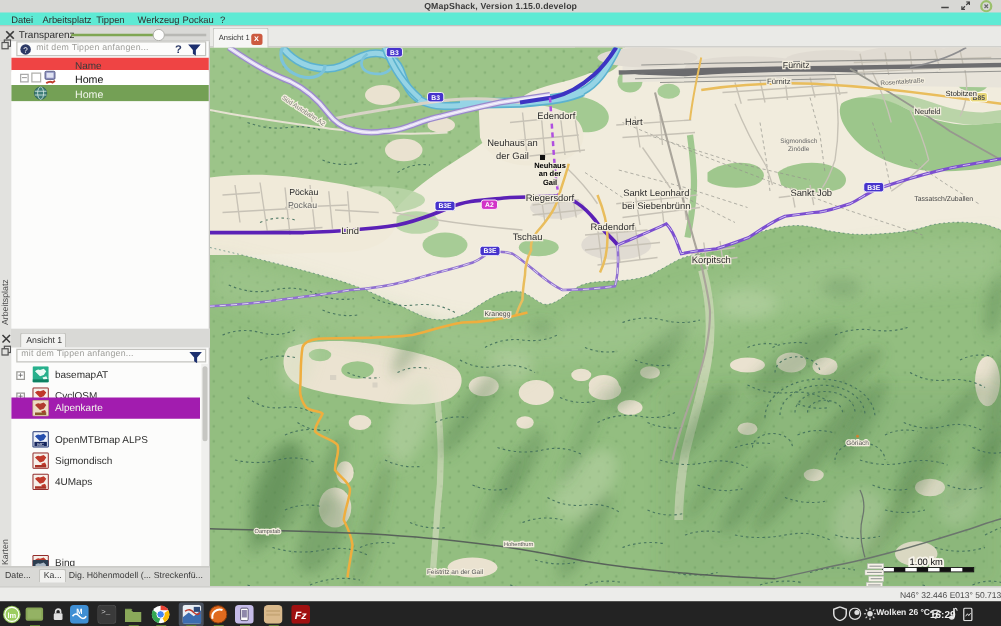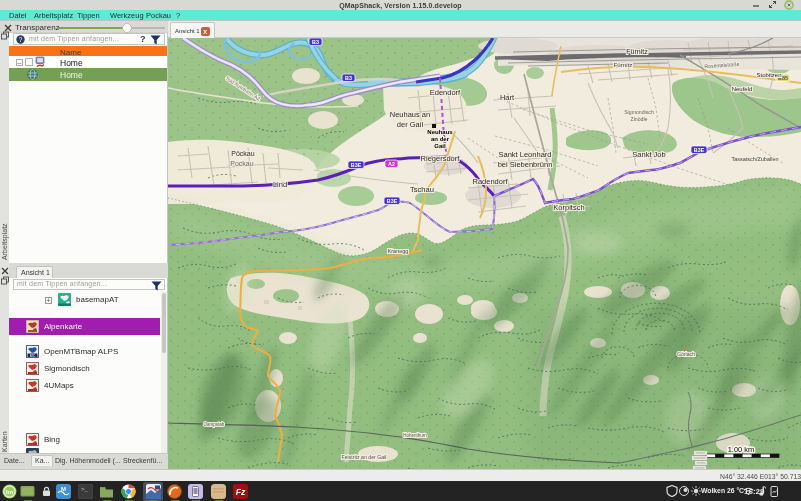--- a/index.html
+++ b/index.html
@@ -11,21 +11,21 @@
 #menubar span{position:absolute;top:1px}
 #toolbar{left:0;top:20px;width:168px;height:13px;background:#d9d9d6;border-top:1px solid #c2c2bf;border-bottom:1px solid #cfcfcc}
 #tabbar{left:168px;top:20px;width:633px;height:18px;background:#eaeae7;border-top:1px solid #c2c2bf;border-bottom:1px solid #c8c8c4}
 #maptab{left:2px;top:1px;width:45px;height:17px;background:#f6f6f4;border:1px solid #c6c6c2;border-bottom:none;border-radius:2px 2px 0 0;font-size:6px;color:#333;line-height:17px;padding-left:4px;white-space:nowrap}
 #mtclose{left:30px;top:4px;width:8.5px;height:8.5px;background:#cc5a40;border-radius:2px;color:#fff;font-size:7px;line-height:9px;text-align:center;font-weight:bold}
 #leftstrip{left:0;top:33px;width:9px;height:422px;background:#e2e2df}
 .vlab{position:absolute;font-size:7px;color:#4a4a4a;transform:rotate(-90deg);transform-origin:left top;white-space:nowrap}
 #panel1{left:9px;top:33px;width:159px;height:230px;background:#fcfcfb;border-right:1px solid #c4c4c0}
 .sfield{position:absolute;background:#fcfcfb;border:1px solid #c3c3bf}
 .ph{position:absolute;color:#9c9c98;font-size:7px;letter-spacing:0.2px}
-#treehead{left:0px;top:13px;width:158px;height:11px;background:#f97316;border-bottom:1px solid #d2d2ce;font-size:8px;color:#3a3a3a}
+#treehead{left:0px;top:13px;width:158px;height:11px;background:#ef4444;border-bottom:1px solid #d2d2ce;font-size:8px;color:#3a3a3a}
 #dock2bar{left:9px;top:263px;width:159px;height:15px;background:#d9d9d6}
 #vtab2{position:absolute;left:7px;top:3px;width:37px;height:12px;background:#f2f2f0;border:1px solid #c4c4c0;border-bottom:none;border-radius:2px 2px 0 0;font-size:7px;line-height:12px;padding-left:4px;color:#333}
 #panel2{left:9px;top:278px;width:159px;height:175px;background:#fcfcfb;border-right:1px solid #c4c4c0}
 .mrow{position:absolute;left:0;width:151px;height:17px;font-size:8px;color:#2c2c2c;line-height:17px}
 .mrow .t{position:absolute;left:35px;top:0}
 .micon{position:absolute;left:17px;top:2px;width:13px;height:13px;border-radius:1px}
 .exp{position:absolute;left:4px;top:5.5px;width:7px;height:7px;border:1px solid #9a9a96;background:#fff;font-size:7px;line-height:5px;text-align:center;color:#555}
 #btabs{left:0;top:453px;width:168px;height:16px;background:#d9d9d6;border-top:1px solid #c6c6c2;font-size:7px;color:#3a3a3a}
 #btabs span{position:absolute;top:3px}
 #statusbar{left:0;top:469px;width:801px;height:12px;background:#ececea;border-top:1px solid #c9c9c5;font-size:6.8px;color:#4a4a4a}
@@ -494,30 +494,40 @@
     <div id="vtab2">Ansicht 1</div>
   </div>
 
 <div class="abs" id="panel2">
  <div class="sfield" style="left:4px;top:1px;width:152px;height:11px"></div>
  <div class="ph" style="left:8px;top:2px">mit dem Tippen anfangen...</div>
  <svg class="abs" style="left:142px;top:2.5px" width="11" height="10">
       <path d="M0.5,0.5 h10 l-3.8,4.5 v4.5 l-2.4,-1.6 v-2.9 z" fill="#1c2f6e"></path>
     </svg>
  <div class="abs" id="maplist" style="left:0;top:13px;width:159px;height:162px;overflow:hidden">
-      <div class="mrow" style="top:0px;margin-left:32px;">
+      <div class="mrow" style="top:0px;">
         <div class="exp">+</div>
         <svg class="micon" style="left:17px;top:2px" width="13" height="13">
           <rect width="13" height="13" fill="#27b08c"></rect>
           <path d="M2,4 q2,-2 4,-1 l3,-1 2,2 -2,3 -3,1 z" fill="#eafaf4"></path>
           <path d="M8,9 l3,-1 1,2 -3,1 z" fill="#eafaf4"></path>
           <rect y="10.5" width="13" height="2.5" fill="#0e8062"></rect>
         </svg>
         <span class="t" style="">basemapAT</span>
       </div>
+      <div class="mrow" style="top:17.2px;">
+        <div class="exp">+</div>
+        <svg class="micon" style="left:17px;top:2px" width="13" height="13">
+          <rect width="13" height="13" fill="#f6f0ea" stroke="#8c2020" stroke-width="1.5"></rect>
+          <path d="M2,4 q2,-2 4,-1 l3,-1 2,2 -2,3 -3,1 z" fill="#c0392b"></path>
+          <path d="M7,9 l3,-1 1,2 -3,1 z" fill="#c0392b"></path>
+          <rect x="2" y="10" width="9" height="2" fill="#a93226"></rect>
+        </svg>
+        <span class="t" style="">CyclOSM</span>
+      </div>
       <div class="mrow" style="top:27px;background:#a21caf;">
         <svg class="micon" style="left:17px;top:2px" width="13" height="13">
           <rect width="13" height="13" fill="#ecdcc3" stroke="#b0906a" stroke-width="1"></rect>
           <path d="M2,4 q2,-2 4,-1 l3,-1 2,2 -2,3 -3,1 z" fill="#b03a2e"></path>
           <path d="M7,9 l3,-1 1,2 -3,1 z" fill="#b03a2e"></path>
           <rect x="2" y="10" width="9" height="2" fill="#8c5a2b"></rect>
         </svg>
         <span class="t" style="color:#f2f6ec;">Alpenkarte</span>
       </div>
       <div class="mrow" style="top:51.599999999999994px;text-align:right;">
@@ -540,21 +550,21 @@
       </div>
       <div class="mrow" style="top:86.0px;">
         <svg class="micon" style="left:17px;top:2px" width="13" height="13">
           <rect width="13" height="13" fill="#f6f0ea" stroke="#8c2020" stroke-width="1.5"></rect>
           <path d="M2,4 q2,-2 4,-1 l3,-1 2,2 -2,3 -3,1 z" fill="#c0392b"></path>
           <path d="M7,9 l3,-1 1,2 -3,1 z" fill="#c0392b"></path>
           <rect x="2" y="10" width="9" height="2" fill="#a93226"></rect>
         </svg>
         <span class="t" style="">4UMaps</span>
       </div>
-      <div class="mrow" style="top:140px;">
+      <div class="mrow" style="top:151px;">
         <svg class="micon" style="left:17px;top:2px" width="13" height="13">
           <rect width="13" height="13" fill="#f6f0ea" stroke="#8c2020" stroke-width="1.5"></rect>
           <path d="M2,4 q2,-2 4,-1 l3,-1 2,2 -2,3 -3,1 z" fill="#c0392b"></path>
           <path d="M7,9 l3,-1 1,2 -3,1 z" fill="#c0392b"></path>
           <rect x="2" y="10" width="9" height="2" fill="#a93226"></rect>
         </svg>
         <span class="t" style="">Bing</span>
       </div>
       <div class="mrow" style="top:154.79999999999998px;">
         <svg class="micon" style="left:17px;top:2px" width="13" height="13">

